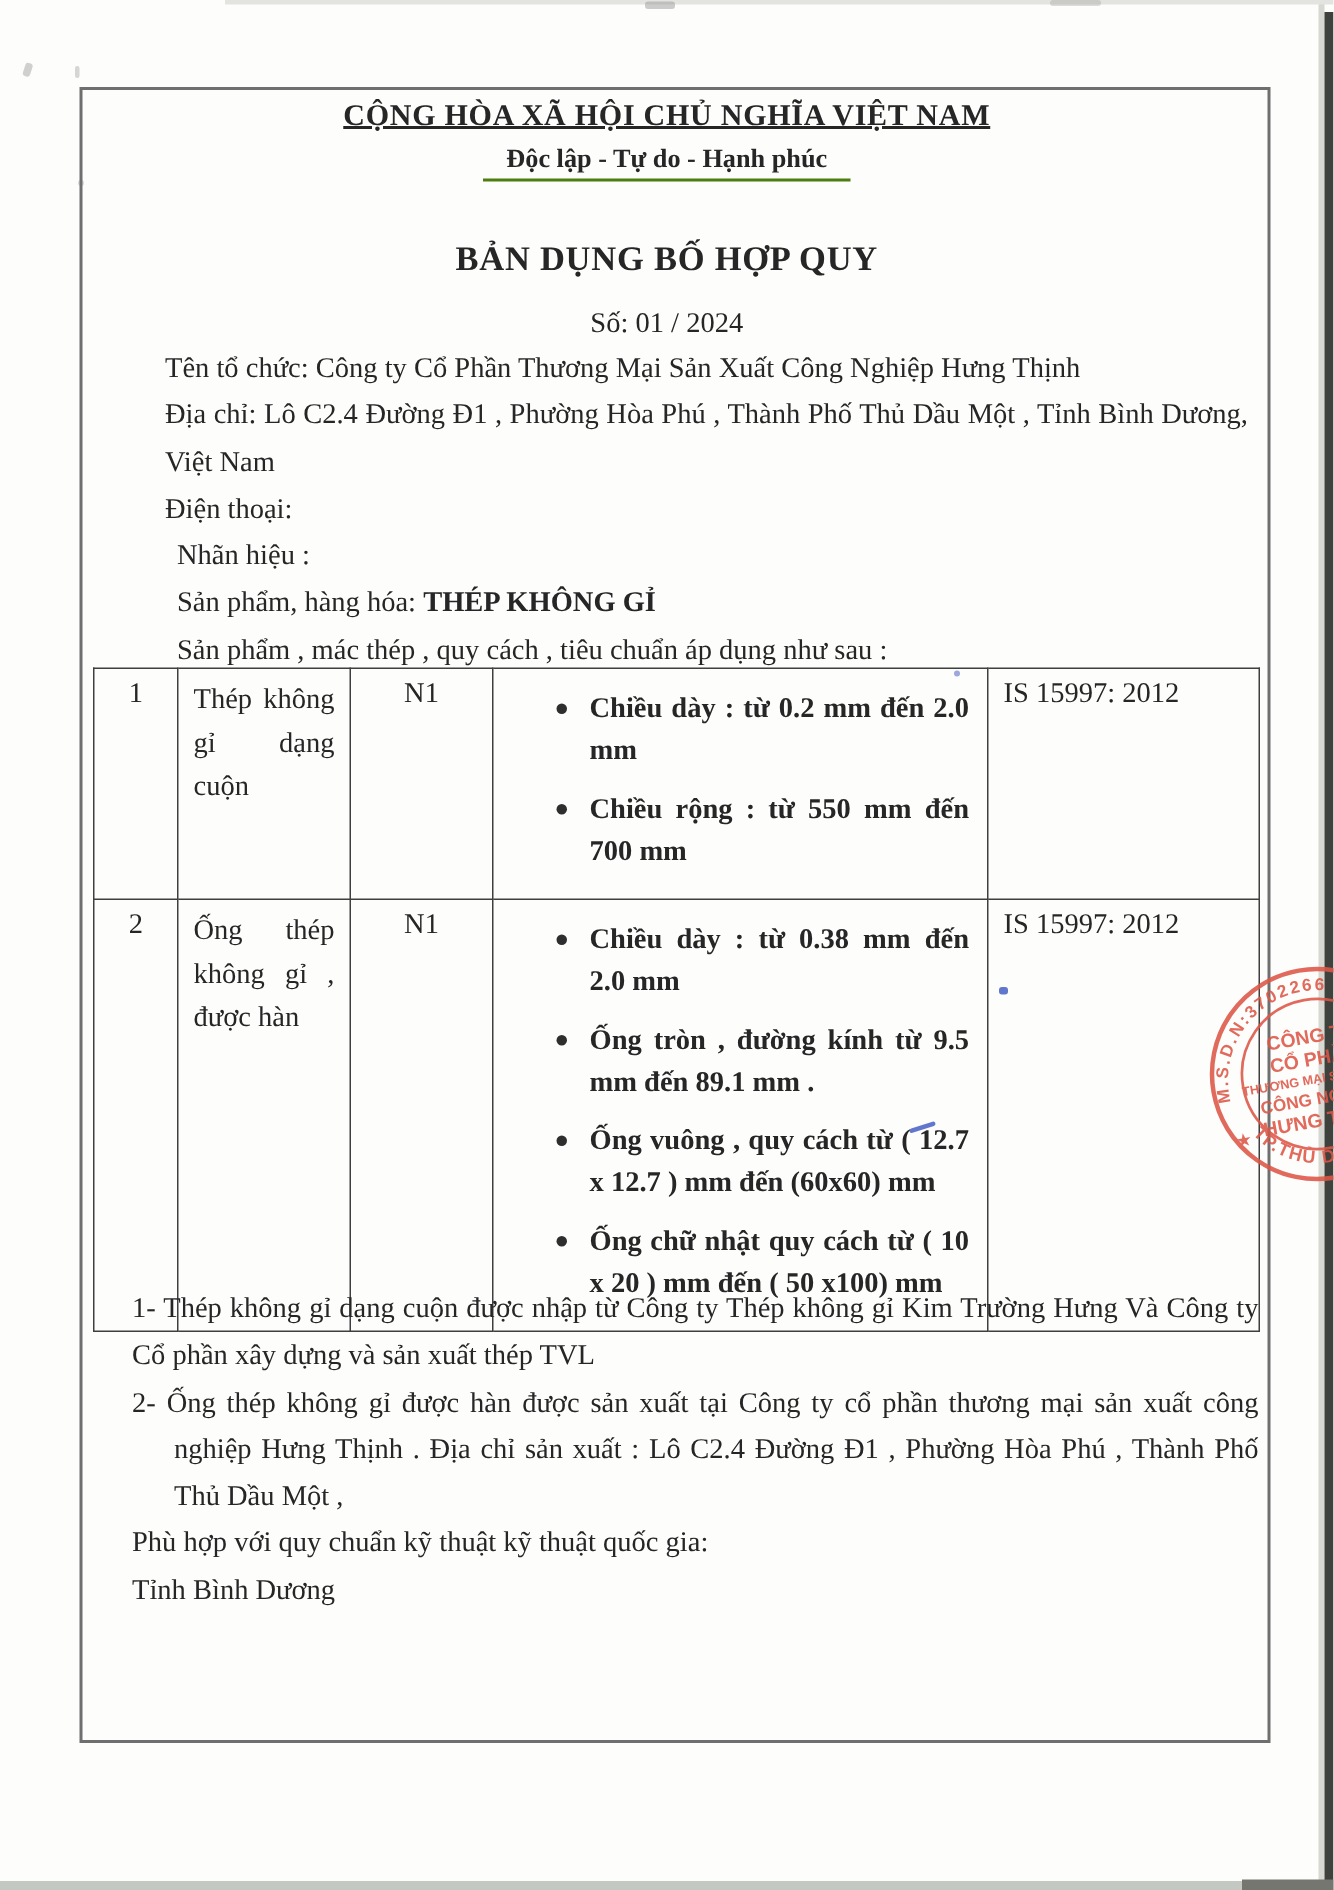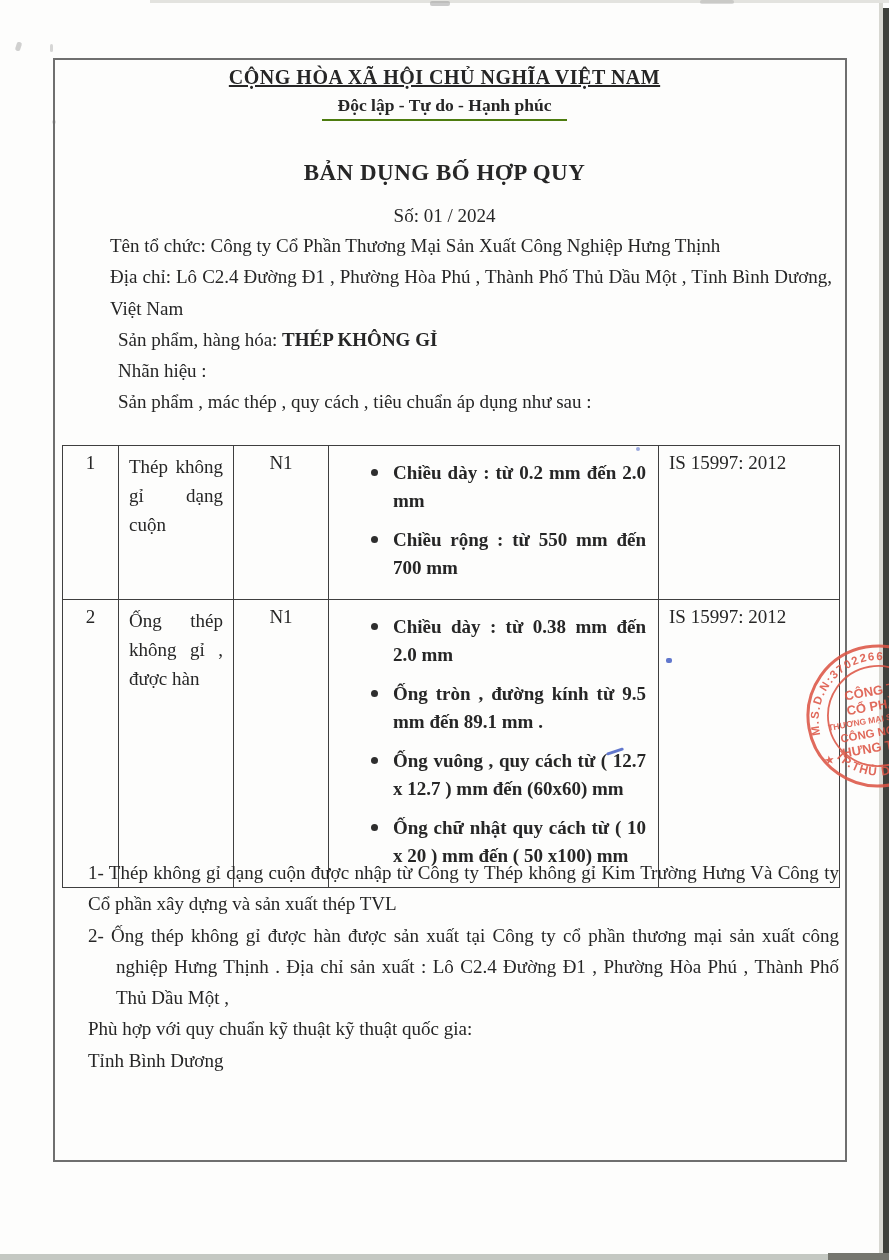--- a/index.html
+++ b/index.html
@@ -102,22 +102,23 @@
   <div class="nat-title">CỘNG HÒA XÃ HỘI CHỦ NGHĨA VIỆT NAM</div>
   <div><span class="nat-motto">Độc lập - Tự do - Hạnh phúc</span></div>
 </div>
 
 <div class="doc-title">BẢN DỤNG BỐ HỢP QUY</div>
 <div class="doc-no">Số: 01 / 2024</div>
 
 <div class="info">
   <div>Tên tổ chức: Công ty Cổ Phần Thương Mại Sản Xuất Công Nghiệp Hưng Thịnh</div>
   <div class="just">Địa chỉ: Lô C2.4 Đường Đ1 , Phường Hòa Phú , Thành Phố Thủ Dầu Một , Tỉnh Bình Dương, Việt Nam</div>
+  <div>Điện thoại:</div>
+  <div class="indent">Nhãn hiệu :</div>
   <div class="indent"><span>Sản phẩm, hàng hóa: </span><span class="bold">THÉP KHÔNG GỈ</span></div>
-  <div class="indent">Nhãn hiệu :</div>
   <div class="indent">Sản phẩm , mác thép , quy cách , tiêu chuẩn áp dụng như sau :</div>
 </div>
 
 <table class="spec">
   <colgroup>
     <col class="w-stt">
       <col class="w-sp">
       <col class="w-mt">
       <col class="w-qc">
       <col class="w-tc">

